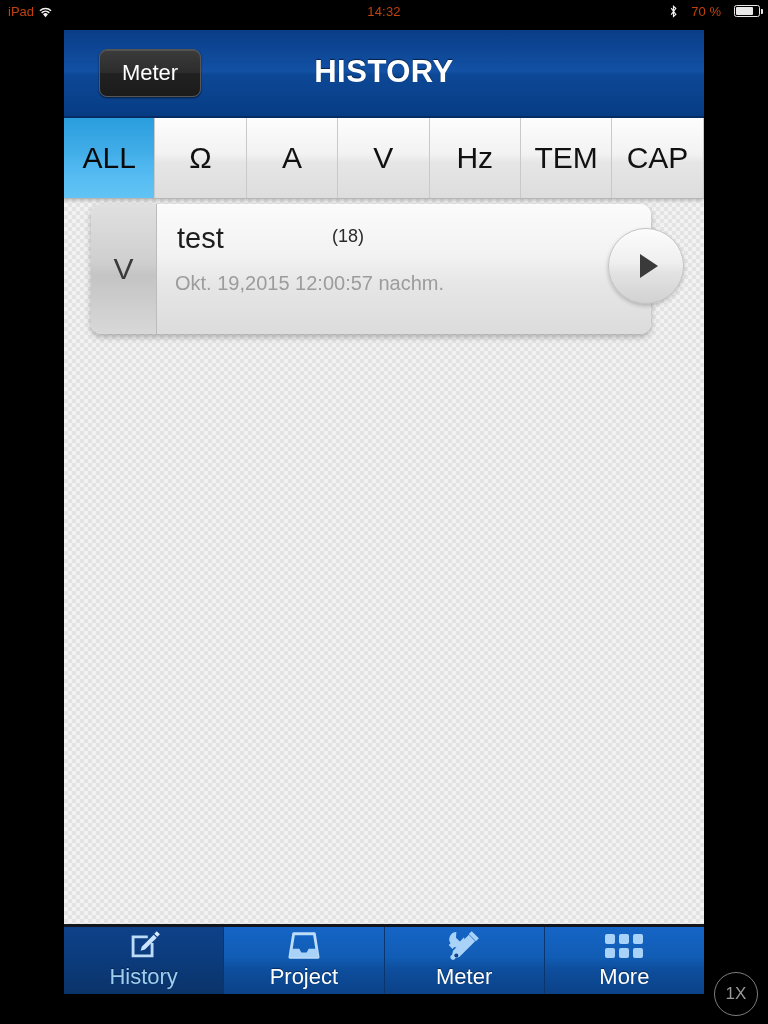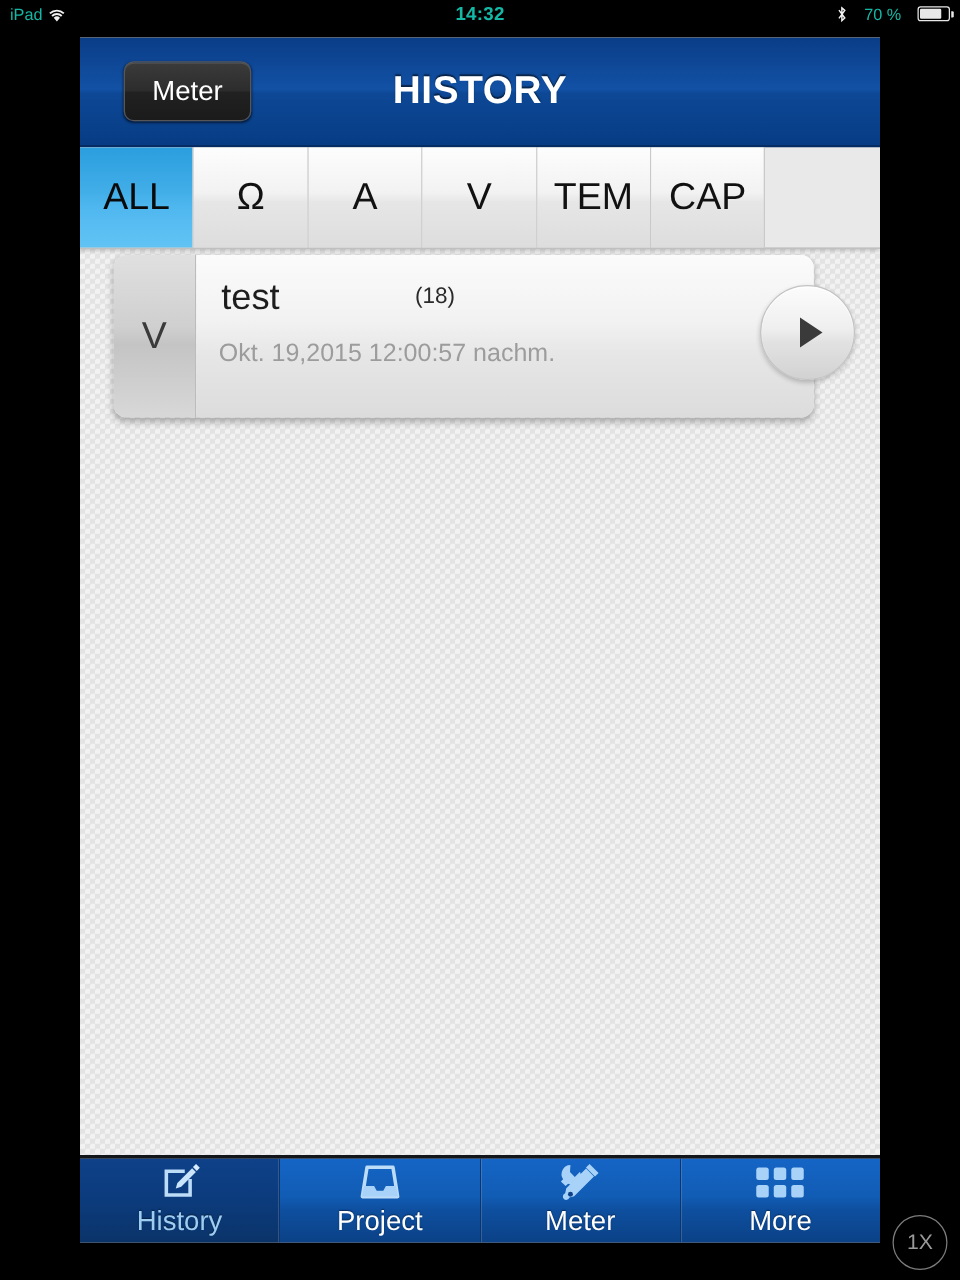--- a/index.html
+++ b/index.html
@@ -20,39 +20,39 @@
     height: 1024px;
     background: #000;
   }
 
   
   #status-bar {
     position: absolute;
     left: 0; top: 0;
     width: 768px; height: 22px;
     background: #000;
-    color: #14b8a6;
+    color: #c2410c;
     font-size: 13px;
     display: flex;
     align-items: center;
   }
   .sb-left {
     position: absolute;
     left: 8px;
     display: flex;
     align-items: center;
     gap: 5px;
   }
   .sb-center {
     position: absolute;
     left: 0; right: 0;
     text-align: center;
-    font-weight: bold;
+    font-weight: normal;
     letter-spacing: 0.2px;
-    font-size: 15px;
+    font-size: 13px;
   }
   .sb-right {
     position: absolute;
     right: 8px;
     display: flex;
     align-items: center;
     gap: 13px;
     font-size: 13px;
   }
   .wifi-ico { display: inline-block; width: 13px; height: 11px; }
@@ -338,20 +338,21 @@
     <div id="nav-bar">
       <div id="meter-button">Meter</div>
       <div id="nav-title">HISTORY</div>
     </div>
 
     <div id="filter-tabs">
       <div class="filter-tab selected">ALL</div>
       <div class="filter-tab">Ω</div>
       <div class="filter-tab">A</div>
       <div class="filter-tab">V</div>
+      <div class="filter-tab">Hz</div>
       <div class="filter-tab">TEM</div>
       <div class="filter-tab">CAP</div>
     </div>
 
     <div id="content">
       <div class="history-card">
         <div class="card-badge">V</div>
         <div class="card-body">
           <div class="card-title">test</div>
           <div class="card-count">(18)</div>

